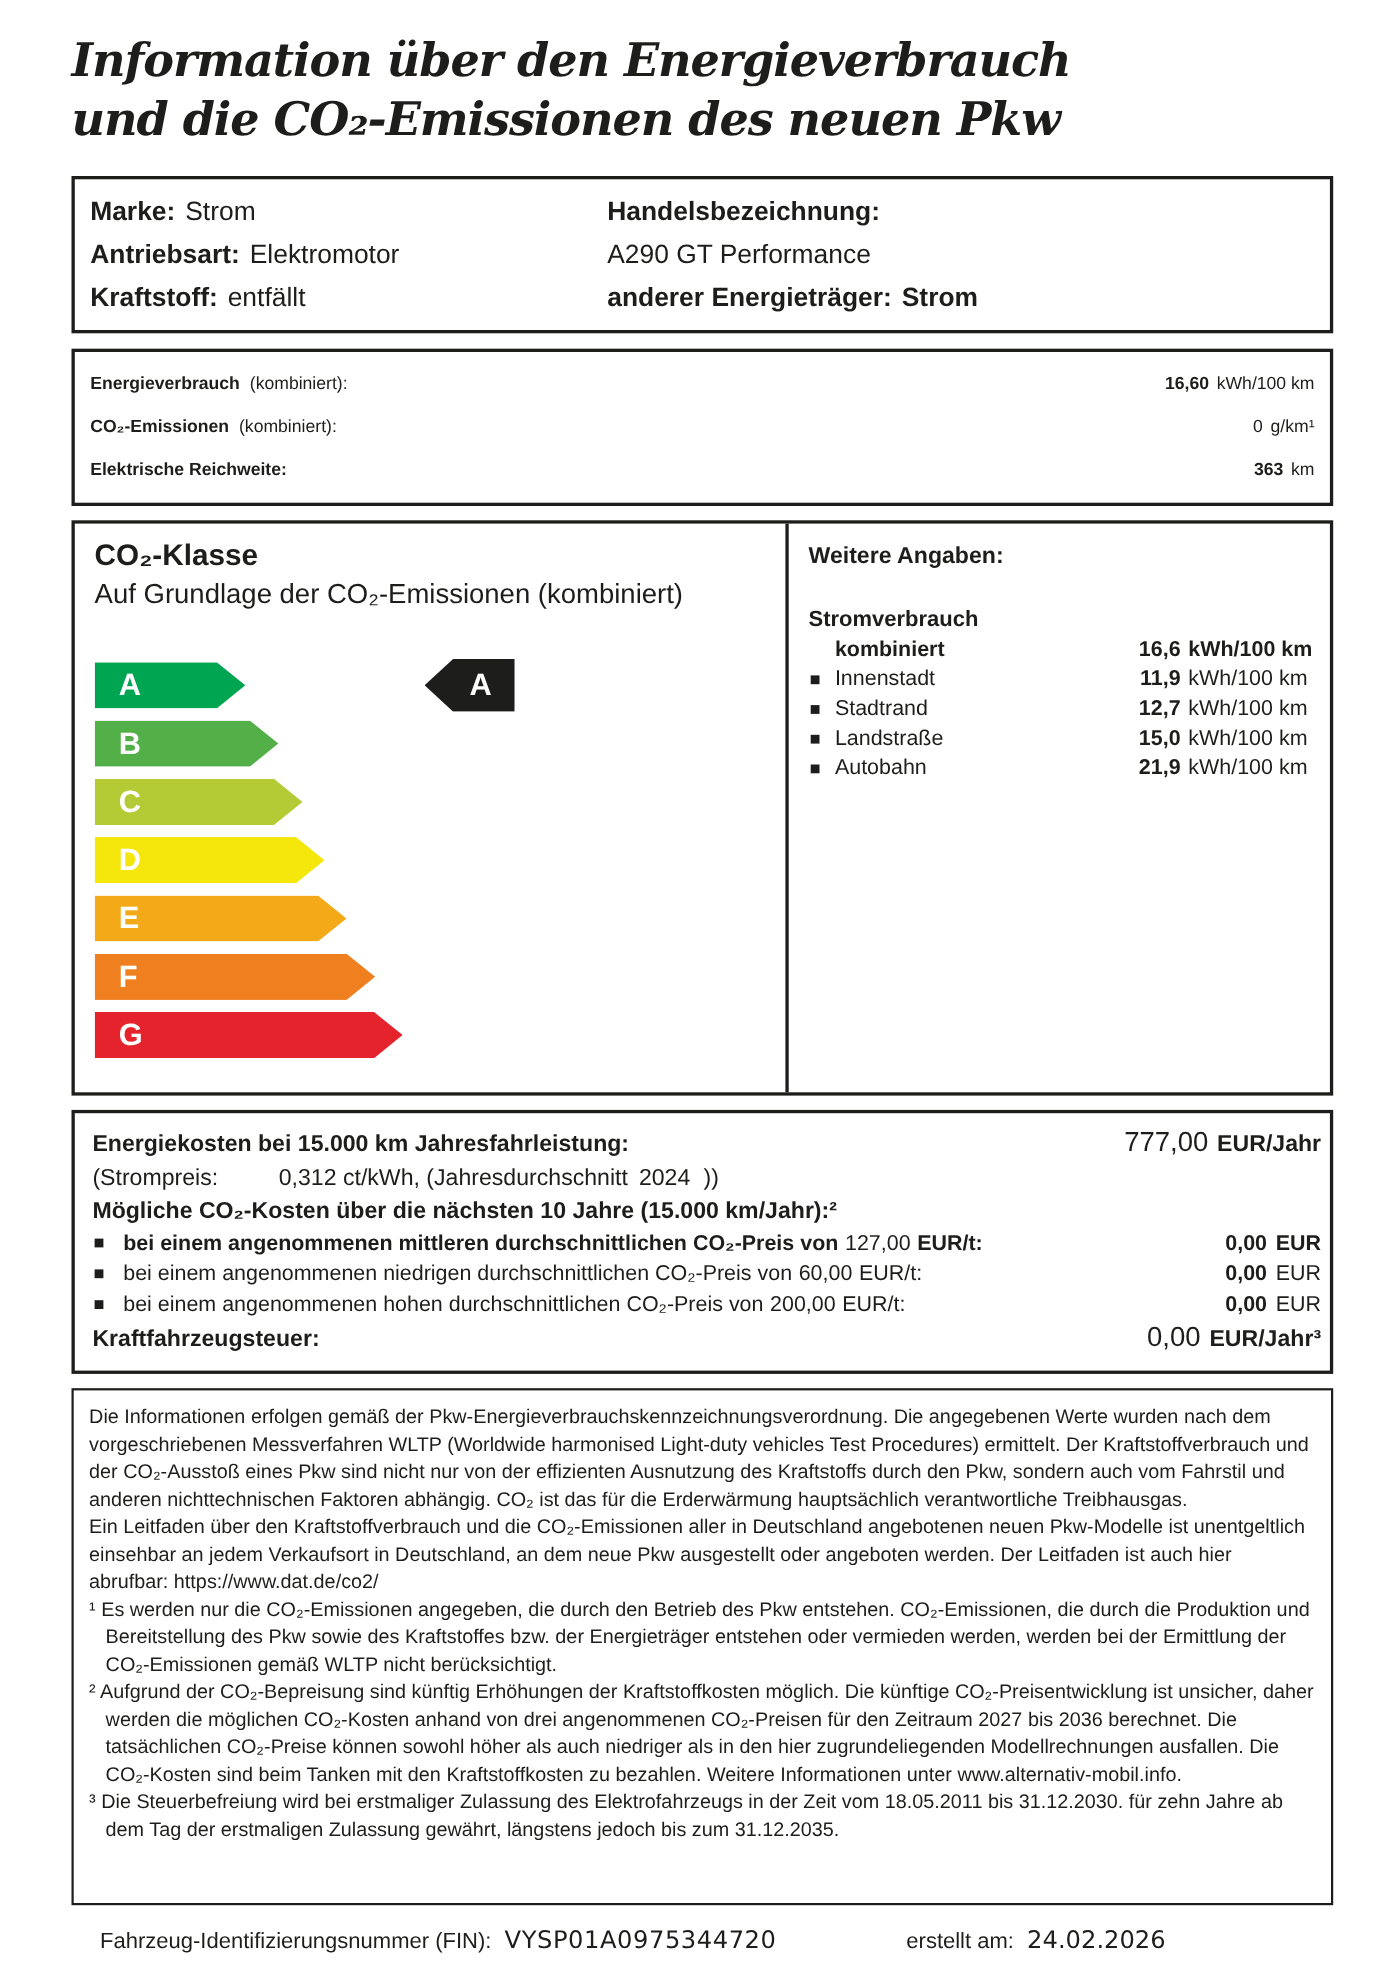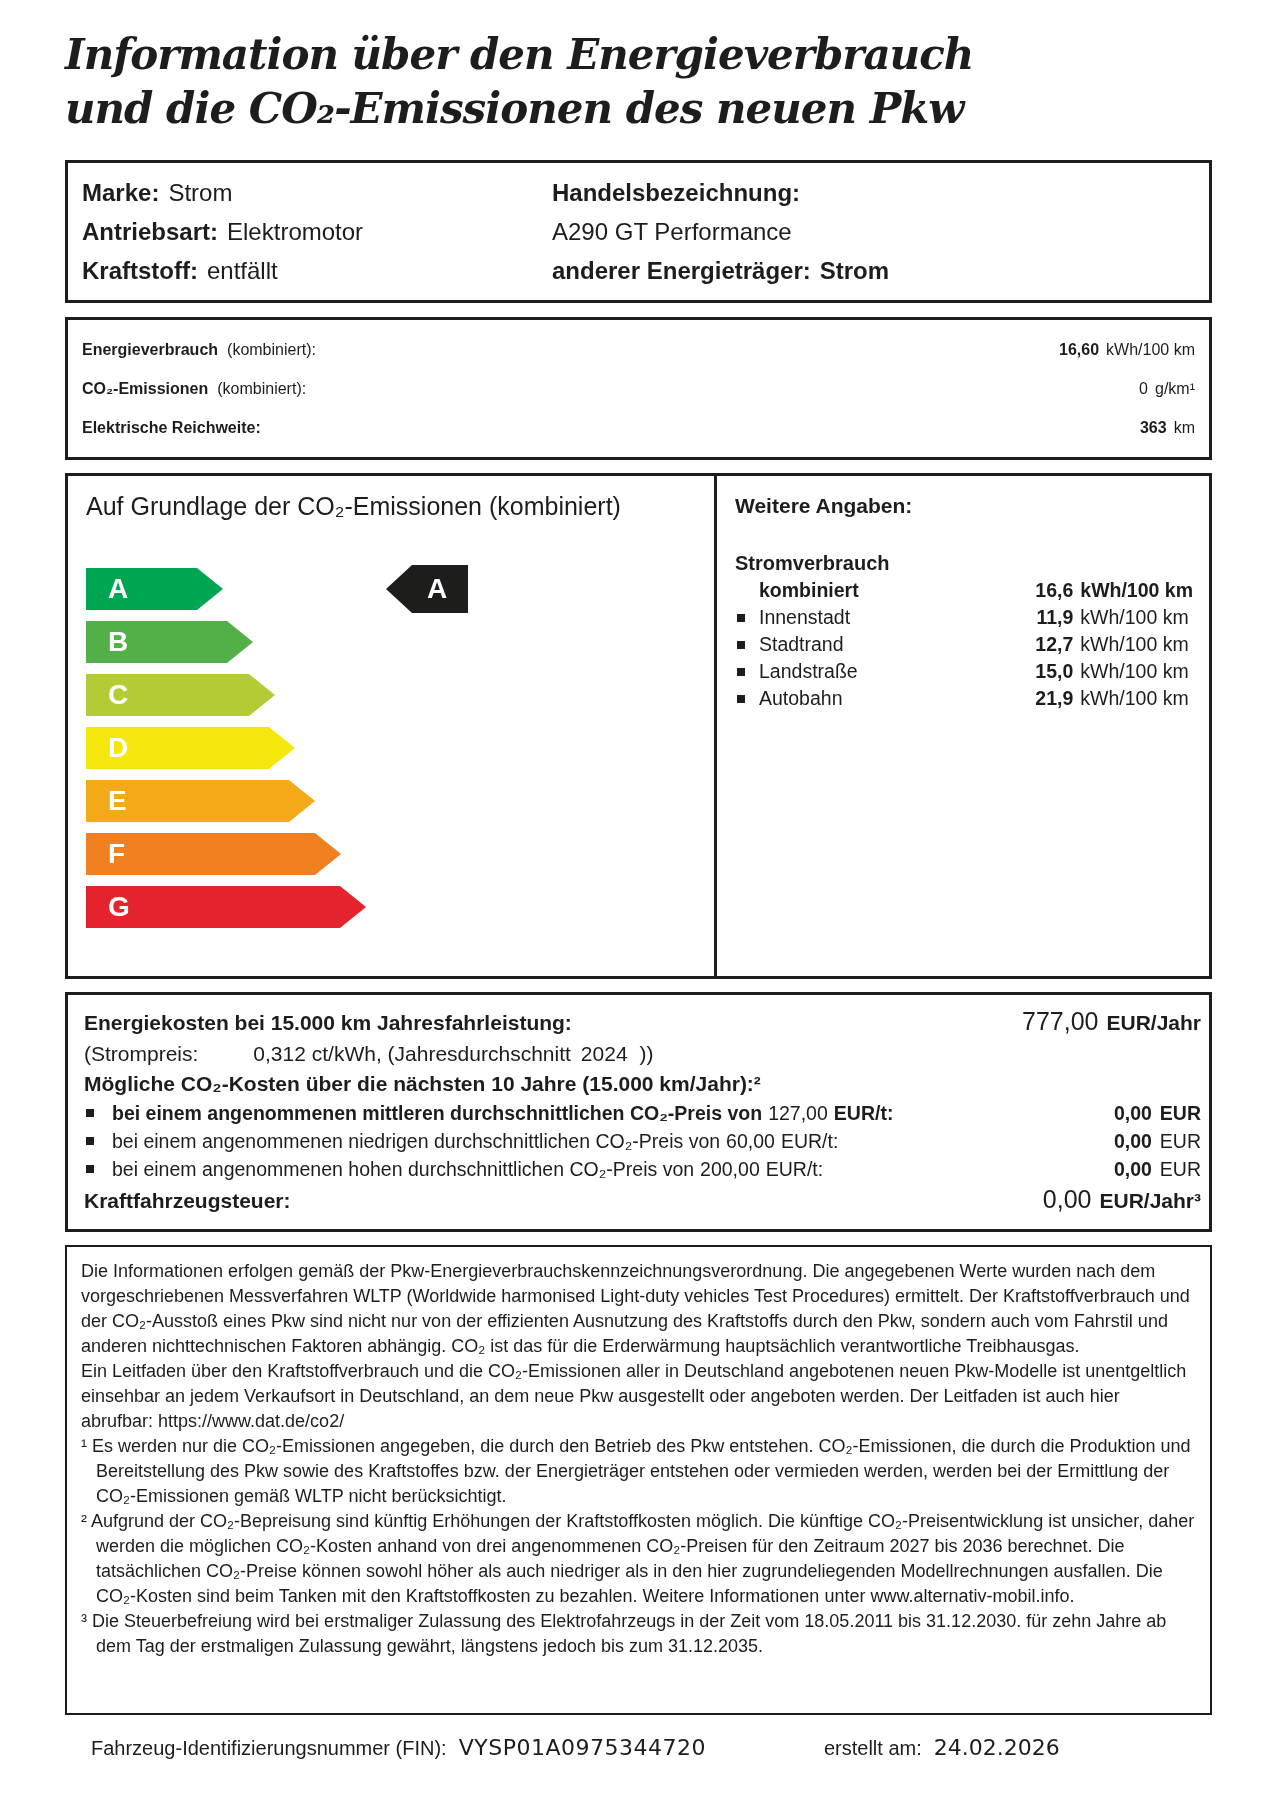--- a/index.html
+++ b/index.html
@@ -144,20 +144,21 @@
       <div class="c-value"><span>0</span><span class="unit">g/km¹</span></div>
     </div>
     <div class="c-row">
       <div class="c-label"><span class="b">Elektrische Reichweite:</span></div>
       <div class="c-value"><span class="b">363</span><span class="unit">km</span></div>
     </div>
   </section>
 
   <section class="box co2box">
     <div class="co2-left">
+      <div class="co2-h">CO₂-Klasse</div>
       <div class="co2-sub">Auf Grundlage der CO₂-Emissionen (kombiniert)</div>
       <div class="arrows">
         <div class="arrow" style="background: rgb(0, 165, 81); width: 137px;"><span>A</span></div>
         <div class="arrow" style="background: rgb(83, 175, 71); width: 167px;"><span>B</span></div>
         <div class="arrow" style="background: rgb(181, 203, 53); width: 189px;"><span>C</span></div>
         <div class="arrow" style="background: rgb(245, 231, 12); width: 209px;"><span>D</span></div>
         <div class="arrow" style="background: rgb(244, 169, 24); width: 229px;"><span>E</span></div>
         <div class="arrow" style="background: rgb(239, 127, 31); width: 255px;"><span>F</span></div>
         <div class="arrow" style="background: rgb(229, 35, 45); width: 280px;"><span>G</span></div>
         <div class="indicator" style="background: rgb(29, 29, 27);"><span>A</span></div>

